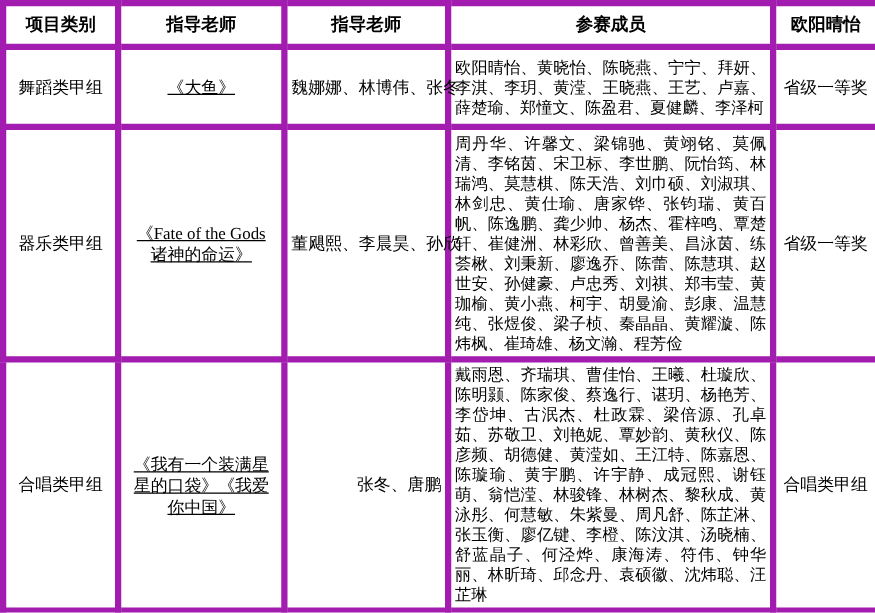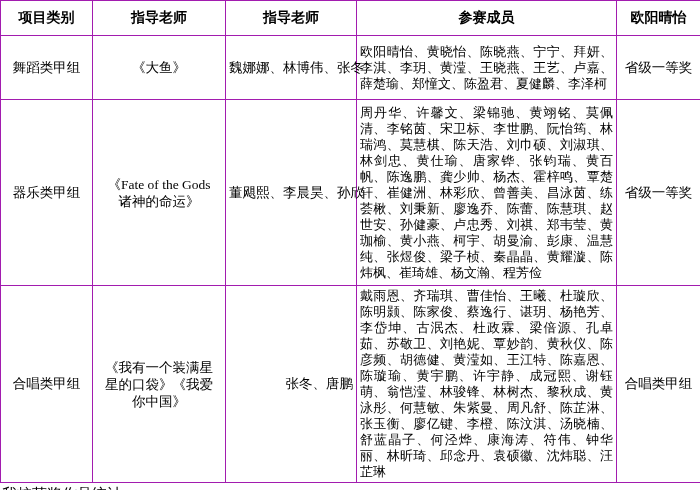--- a/index.html
+++ b/index.html
@@ -10,21 +10,21 @@
     font-family: "Liberation Serif", "DejaVu Serif", serif;
     color: #000000;
     overflow: hidden;
   }
   table.award-table {
     width: 700px;
     border-collapse: collapse;
     table-layout: fixed;
   }
   .award-table th, .award-table td {
-    border: 1px solid #a21caf;
+    border: 5px solid #a21caf;
     vertical-align: middle;
     padding: 1px 3px;
     font-size: 13.5px;
     text-align: center;
     word-break: break-all;
   }
   .award-table thead th {
     font-weight: bold;
     font-size: 14px;
     height: 35px;
@@ -33,21 +33,21 @@
   tr.row-h2 { height: 186px; }
   tr.row-h3 { height: 183px; }
   td.members {
     text-align: justify;
     text-justify: inter-ideograph;
     font-size: 13px;
     line-height: 16px;
     padding: 2px 3px;
   }
   td.teachers { white-space: nowrap; text-align: right; }
-  td.program { padding: 1px 8px; line-height: 17px; }
+  td.program { padding: 1px 8px; line-height: 17px; text-decoration: underline; }
   .caption {
     margin-top: 2px;
     padding-left: 2px;
     font-size: 15px;
     line-height: 19px;
     text-align: left;
   }
 </style>
 </head>
 <body>

